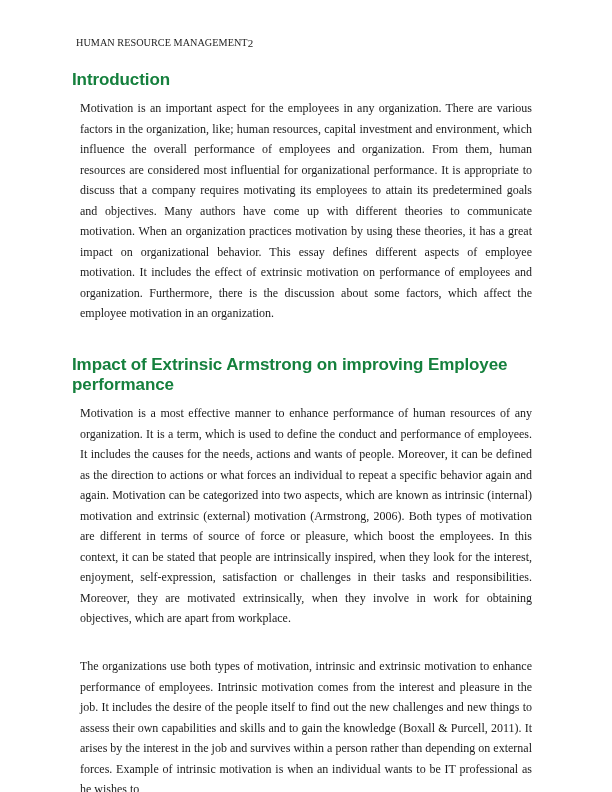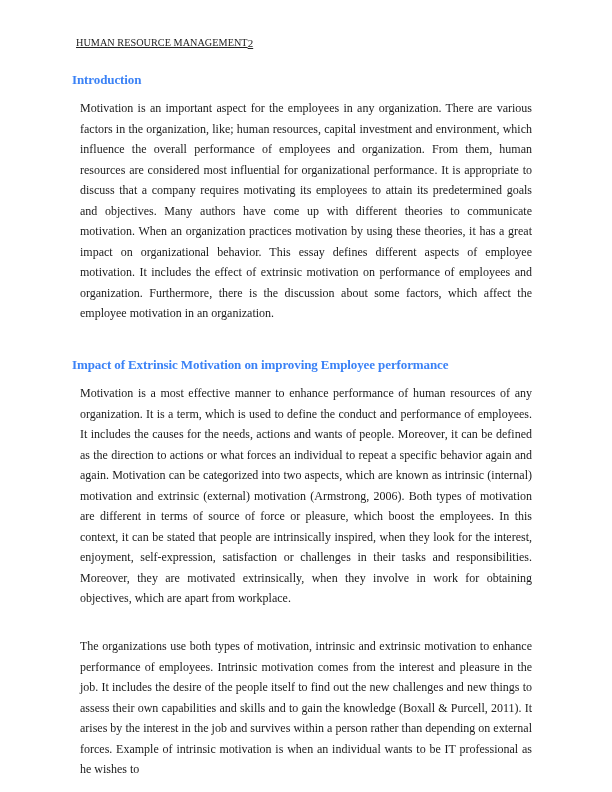--- a/index.html
+++ b/index.html
@@ -1,30 +1,30 @@
 <!DOCTYPE html>
 <html><head>
   <meta charset="utf-8">
   <style>
     html, body { margin: 0; padding: 0; background: #ffffff; }
     body { width: 612px; height: 792px; position: relative; overflow: hidden; }
     .page { position: absolute; left: 0; top: 0; width: 612px; height: 792px; background: #fff; }
     .header {
       position: absolute; left: 76px; right: 72px; top: 37px;
       font-family: "Liberation Serif", serif; font-size: 10.2px; color: #222;
-      display: flex; justify-content: flex-start; letter-spacing: 0.05px; text-decoration: underline;
+      display: flex; justify-content: flex-start; letter-spacing: 0.05px;
     }
     .header .pagenum { font-size: 11px; margin-right: -1px; }
     .content {
       position: absolute; left: 72px; width: 468px; top: 70px;
       font-family: "Liberation Serif", serif; color: #1a1a1a;
     }
     h1.sec {
-      margin: 0; font-family: Liberation Serif, serif; font-weight: bold;
-      color: #3b82f6; font-size: 13px; line-height: 20px; letter-spacing: -0.1px;
+      margin: 0; font-family: Liberation Sans, sans-serif; font-weight: bold;
+      color: #15803d; font-size: 17px; line-height: 20px; letter-spacing: -0.1px;
     }
     p.body {
       margin: 8px; font-size: 12px; line-height: 20.55px; text-align: justify;
     }
     .gap-section { height: 23px; }
     .gap-para { height: 11px; }
     #h-intro { margin-top: 0; }
     #h-impact { margin-top: 0; }
   </style>
 </head>
@@ -35,20 +35,20 @@
     <span>HUMAN RESOURCE MANAGEMENT</span>
     <span class="pagenum">2</span>
   </div>
 
   <div class="content">
     <h1 class="sec" id="h-intro">Introduction</h1>
     <p class="body">Motivation is an important aspect for the employees in any organization. There are various factors in the organization, like; human resources, capital investment and environment, which influence the overall performance of employees and organization. From them, human resources are considered most influential for organizational performance. It is appropriate to discuss that a company requires motivating its employees to attain its predetermined goals and objectives. Many authors have come up with different theories to communicate motivation. When an organization practices motivation by using these theories, it has a great impact on organizational behavior. This essay defines different aspects of employee motivation. It includes the effect of extrinsic motivation on performance of employees and organization. Furthermore, there is the discussion about some factors, which affect the employee motivation in an organization.</p>
 
     <div class="gap-section"></div>
 
-    <h1 class="sec" id="h-impact">Impact of Extrinsic Motivation on improving Employee performance</h1>
+    <h1 class="sec" id="h-impact">Impact of Extrinsic Armstrong on improving Employee performance</h1>
     <p class="body">Motivation is a most effective manner to enhance performance of human resources of any organization. It is a term, which is used to define the conduct and performance of employees. It includes the causes for the needs, actions and wants of people. Moreover, it can be defined as the direction to actions or what forces an individual to repeat a specific behavior again and again. Motivation can be categorized into two aspects, which are known as intrinsic (internal) motivation and extrinsic (external) motivation (Armstrong, 2006). Both types of motivation are different in terms of source of force or pleasure, which boost the employees. In this context, it can be stated that people are intrinsically inspired, when they look for the interest, enjoyment, self-expression, satisfaction or challenges in their tasks and responsibilities. Moreover, they are motivated extrinsically, when they involve in work for obtaining objectives, which are apart from workplace.</p>
 
     <div class="gap-para"></div>
 
     <p class="body">The organizations use both types of motivation, intrinsic and extrinsic motivation to enhance performance of employees. Intrinsic motivation comes from the interest and pleasure in the job. It includes the desire of the people itself to find out the new challenges and new things to assess their own capabilities and skills and to gain the knowledge (Boxall &amp; Purcell, 2011). It arises by the interest in the job and survives within a person rather than depending on external forces. Example of intrinsic motivation is when an individual wants to be IT professional as he wishes to</p>
   </div>
 </div>
 
 </body></html>

